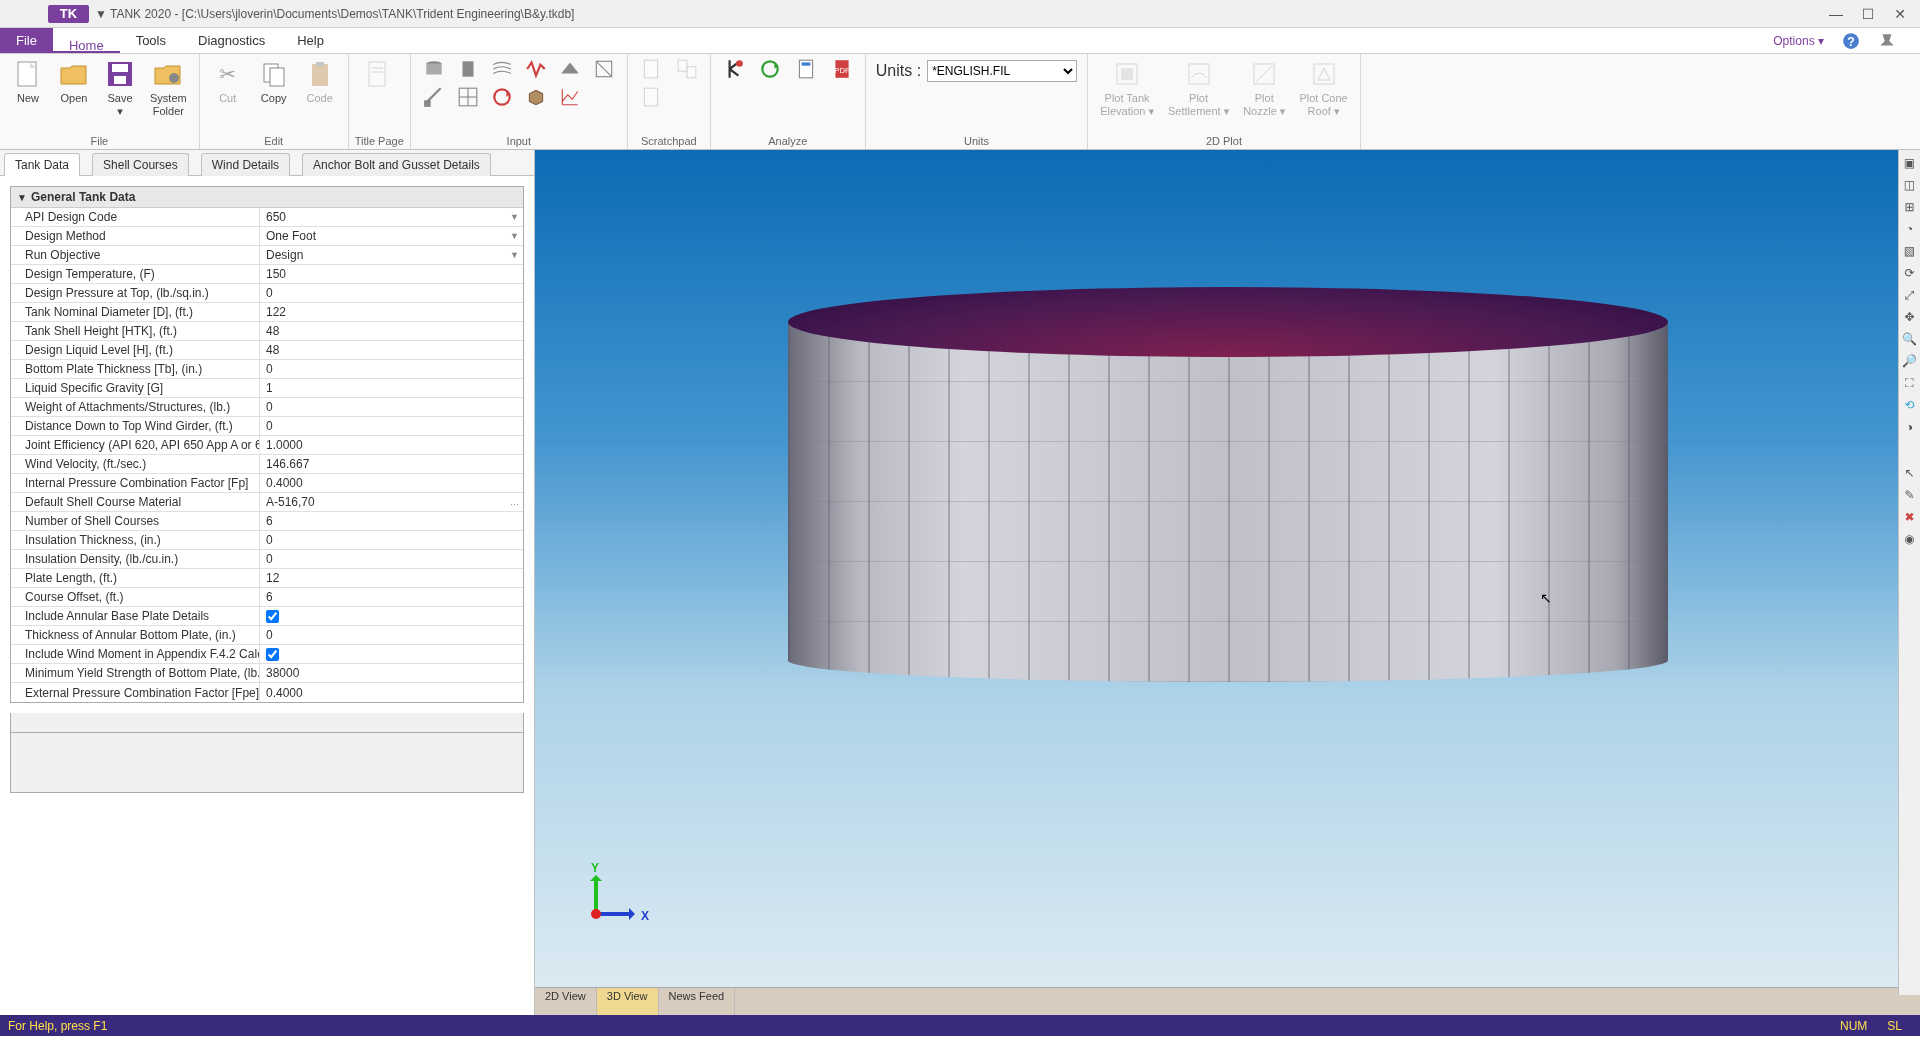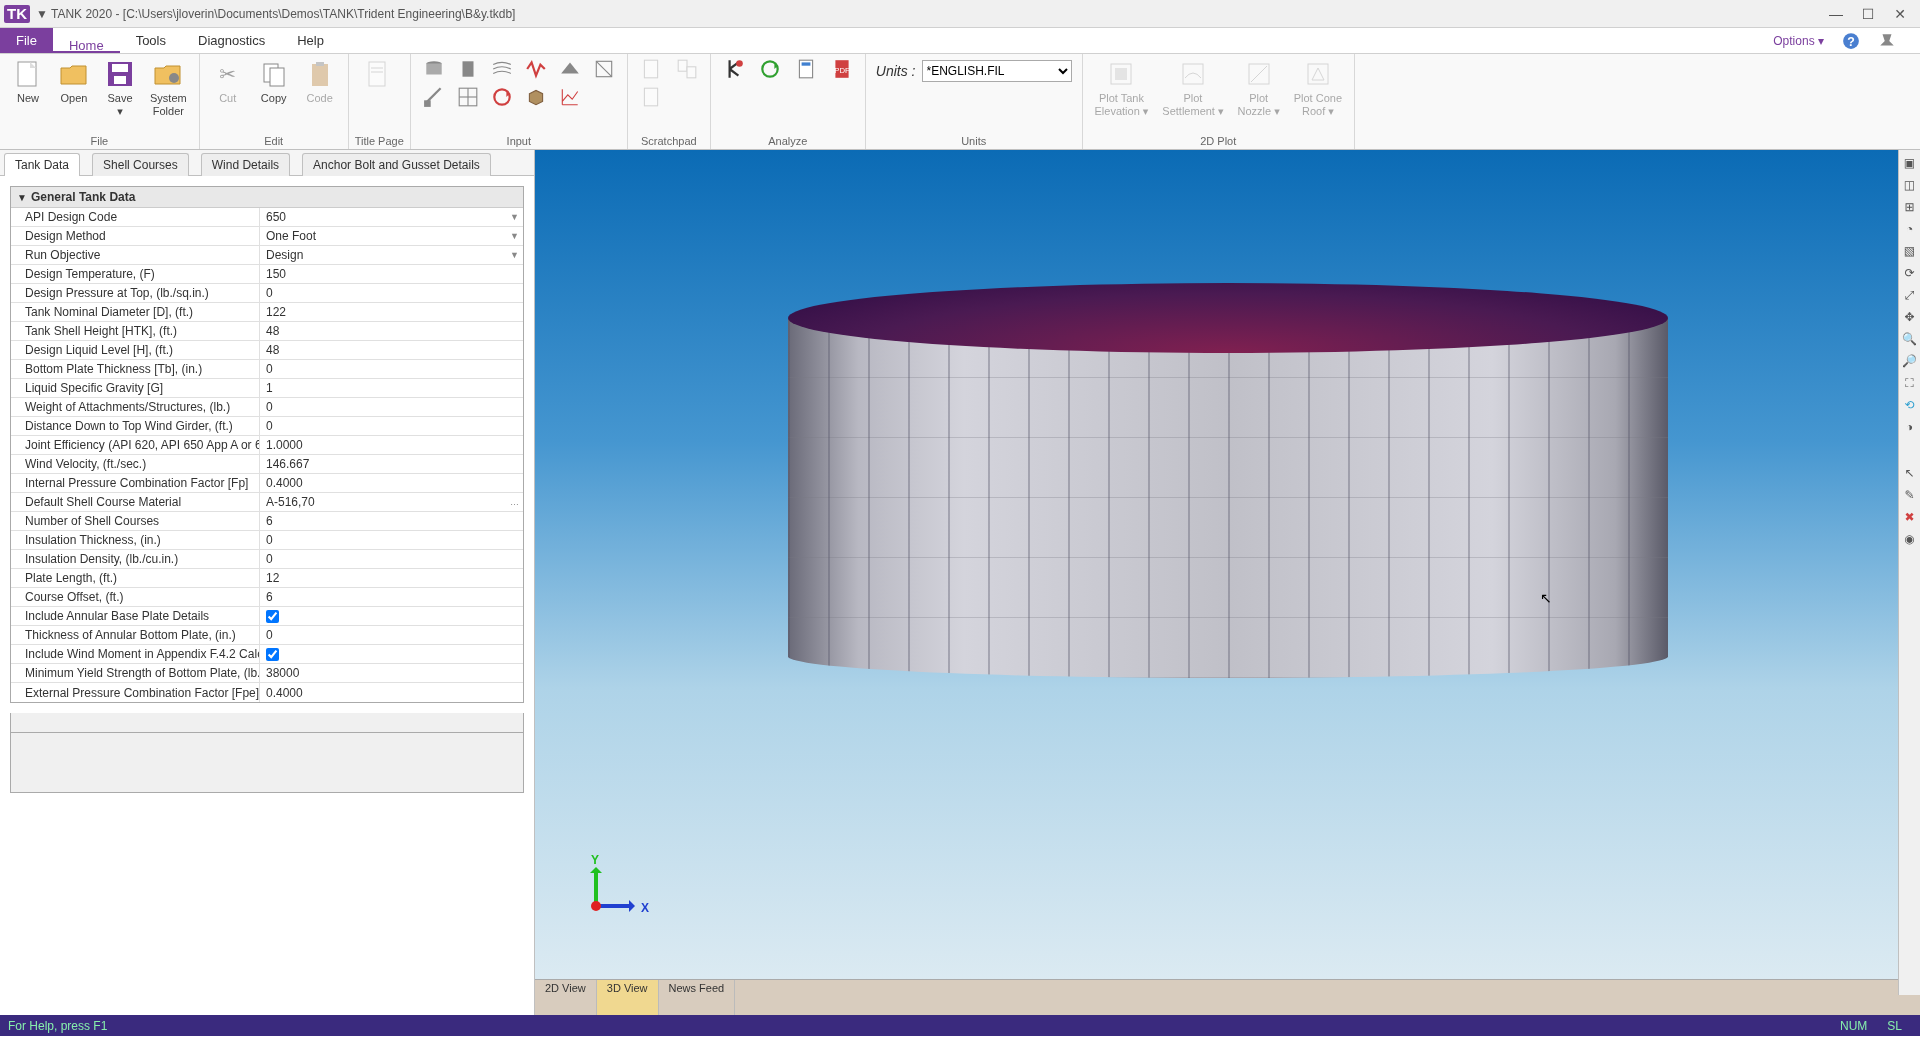--- a/index.html
+++ b/index.html
@@ -1,20 +1,20 @@
 <!DOCTYPE html>
 <html><head>
 <meta charset="utf-8">
 <style>
 * { margin: 0; padding: 0; box-sizing: border-box; font-family: "Segoe UI", Tahoma, sans-serif; }
 body { background: #fff; width: 1920px; height: 1037px; overflow: hidden; font-size: 12px; color: #333; }
 
 
 .titlebar { height: 28px; background: #f0f0f0; border-bottom: 1px solid #d0d0d0; display: flex; align-items: center; padding: 0 4px; }
-.titlebar .app-icon { width: 26px; height: 18px; background: #7b3f9e; color: #fff; font-size: 15px; display: flex; align-items: center; justify-content: center; border-radius: 2px; margin-right: 6px; font-weight: bold; }
+.titlebar .app-icon { width: 41px; height: 18px; background: #7b3f9e; color: #fff; font-size: 13px; display: flex; align-items: center; justify-content: center; border-radius: 2px; margin-right: 6px; font-weight: bold; margin-left: 44px; }
 .titlebar .title { flex: 1; font-size: 12px; color: #555; }
 .titlebar .winbtn { width: 32px; height: 22px; display: flex; align-items: center; justify-content: center; cursor: pointer; font-size: 14px; color: #555; }
 
 
 .menutabs { height: 26px; background: #fff; display: flex; align-items: stretch; border-bottom: 1px solid #d0d0d0; }
 .menutabs .mtab { padding: 0 16px; display: flex; align-items: center; font-size: 13px; cursor: pointer; }
 .menutabs .mtab.file { background: #7b3f9e; color: #fff; }
 .menutabs .mtab.active { border-bottom: 2px solid #7b3f9e; color: #7b3f9e; margin-top: 12px; }
 .menutabs .right { margin-left: auto; display: flex; align-items: center; padding-right: 24px; gap: 18px; }
 .menutabs .right .options { color: #7b3f9e; font-size: 12px; cursor: pointer; }
@@ -26,21 +26,21 @@
 .rgroup .items { flex: 1; display: flex; align-items: flex-start; gap: 2px; }
 .rgroup .glabel { text-align: center; font-size: 11px; color: #666; padding-bottom: 2px; }
 .ritem { display: flex; flex-direction: column; align-items: center; padding: 2px 6px; cursor: pointer; min-width: 42px; }
 .ritem .ricon { width: 32px; height: 32px; display: flex; align-items: center; justify-content: center; font-size: 20px; }
 .ritem .rlabel { font-size: 11px; text-align: center; line-height: 1.2; margin-top: 2px; color: #444; }
 .ritem.disabled { opacity: 0.45; cursor: default; }
 .ritem.small { min-width: 28px; }
 .ritem.small .ricon { width: 22px; height: 22px; font-size: 16px; }
 .rrow { display: flex; flex-direction: column; gap: 2px; }
 .units-row { display: flex; align-items: center; gap: 6px; padding: 4px; }
-.units-row label { font-size: 14px; font-style: italic; }
+.units-row label { font-size: 16px; }
 .units-row select { font-size: 12px; width: 150px; height: 22px; border: 1px solid #aaa; background: #fff; }
 
 
 .main { display: flex; height: calc(100% - 28px - 26px - 96px - 22px); }
 .leftpanel { width: 535px; background: #fff; border-right: 1px solid #c0c0c0; display: flex; flex-direction: column; }
 .lefttabs { height: 26px; display: flex; align-items: flex-end; padding-left: 4px; background: #f5f5f5; border-bottom: 1px solid #c0c0c0; }
 .lefttabs .ltab { padding: 4px 10px; font-size: 12px; border: 1px solid #c0c0c0; border-bottom: none; background: #eee; margin-right: 12px; cursor: pointer; border-radius: 3px 3px 0 0; position: relative; top: 1px; }
 .lefttabs .ltab.active { background: #fff; }
 .propgrid { margin: 10px; border: 1px solid #aaa; flex: 0 0 auto; }
 .propheader { background: #e8e8e8; padding: 3px 6px; font-weight: bold; font-size: 12px; border-bottom: 1px solid #ccc; display: flex; align-items: center; gap: 4px; }
@@ -64,30 +64,30 @@
 .axis-gizmo { position: absolute; left: 48px; bottom: 60px; width: 60px; height: 60px; }
 .axis-gizmo .origin { position: absolute; left: 8px; bottom: 8px; width: 10px; height: 10px; background: #e02020; border-radius: 50%; }
 .axis-gizmo .yaxis { position: absolute; left: 11px; bottom: 16px; width: 4px; height: 34px; background: #20c020; }
 .axis-gizmo .yaxis::after { content: ""; position: absolute; top: -8px; left: -4px; border: 6px solid transparent; border-bottom-color: #20c020; }
 .axis-gizmo .xaxis { position: absolute; left: 16px; bottom: 11px; width: 34px; height: 4px; background: #2040d0; }
 .axis-gizmo .xaxis::after { content: ""; position: absolute; right: -8px; top: -4px; border: 6px solid transparent; border-left-color: #2040d0; }
 .axis-gizmo .ylbl { position: absolute; left: 8px; top: -6px; color: #20c020; font-size: 12px; font-weight: bold; }
 .axis-gizmo .xlbl { position: absolute; right: -6px; bottom: 4px; color: #2040d0; font-size: 12px; font-weight: bold; }
 .cursor-arrow { position: absolute; left: 1005px; top: 440px; font-size: 14px; color: #000; pointer-events: none; }
 
-.viewtabs { height: 36px; background: #d8ccbe; display: flex; border-top: 1px solid #aaa; }
+.viewtabs { height: 28px; background: #d8ccbe; display: flex; border-top: 1px solid #aaa; }
 .viewtabs .vtab { padding: 2px 10px; font-size: 11px; border-right: 1px solid #bbb; cursor: pointer; background: #d8ccbe; }
 .viewtabs .vtab.active { background: #f0d890; }
 
 
 .rightbar { position: absolute; right: 0; top: 0; bottom: 20px; width: 22px; background: #f0f0f0; border-left: 1px solid #c0c0c0; display: flex; flex-direction: column; align-items: center; padding-top: 4px; gap: 4px; }
 .rightbar .rbtn { width: 18px; height: 18px; display: flex; align-items: center; justify-content: center; font-size: 12px; cursor: pointer; color: #555; }
 
 
-.statusbar { height: 21px; background: #3a2a7e; color: #86efac; display: flex; align-items: center; padding: 0 8px; font-size: 12px; }
+.statusbar { height: 21px; background: #3a2a7e; color: #fde047; display: flex; align-items: center; padding: 0 8px; font-size: 12px; }
 .statusbar .spacer { flex: 1; }
 .statusbar .sitem { padding: 0 10px; }
 
 svg.ic { width: 100%; height: 100%; }
 </style>
 </head>
 <body>
 
 <div class="titlebar">
   <div class="app-icon">TK</div>

